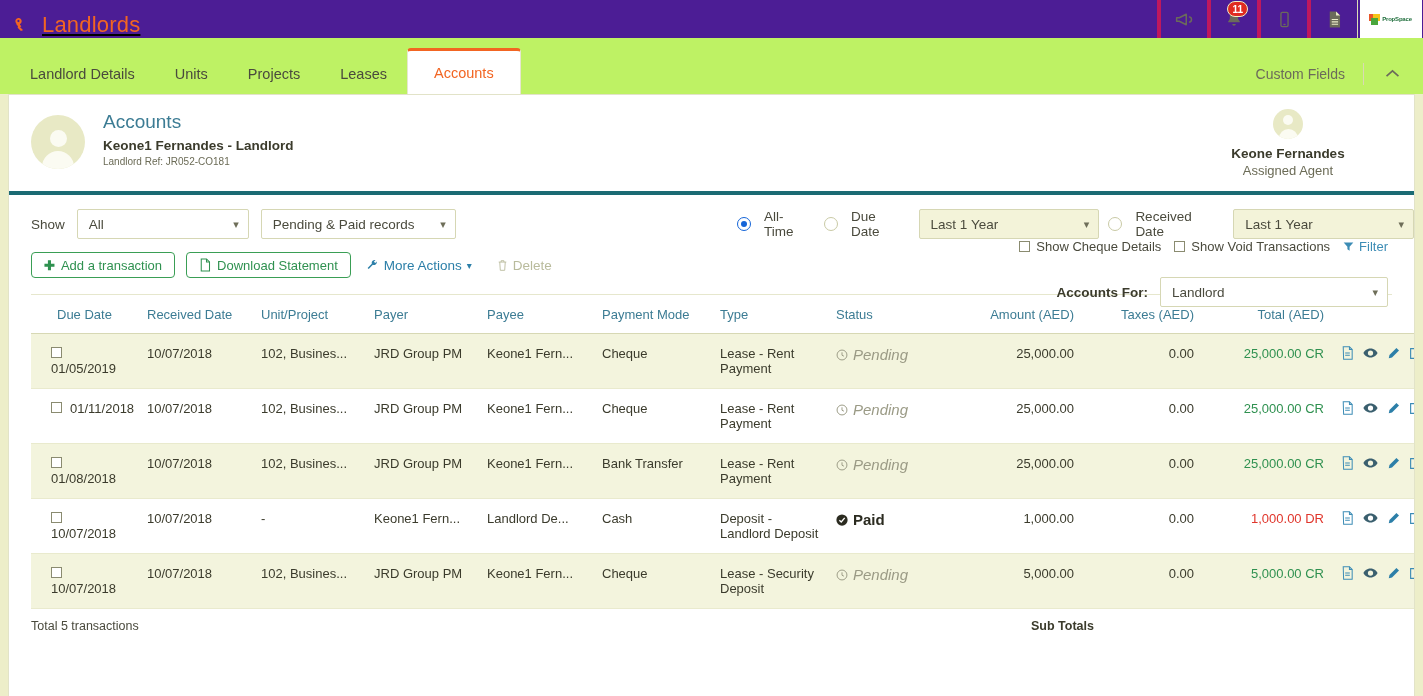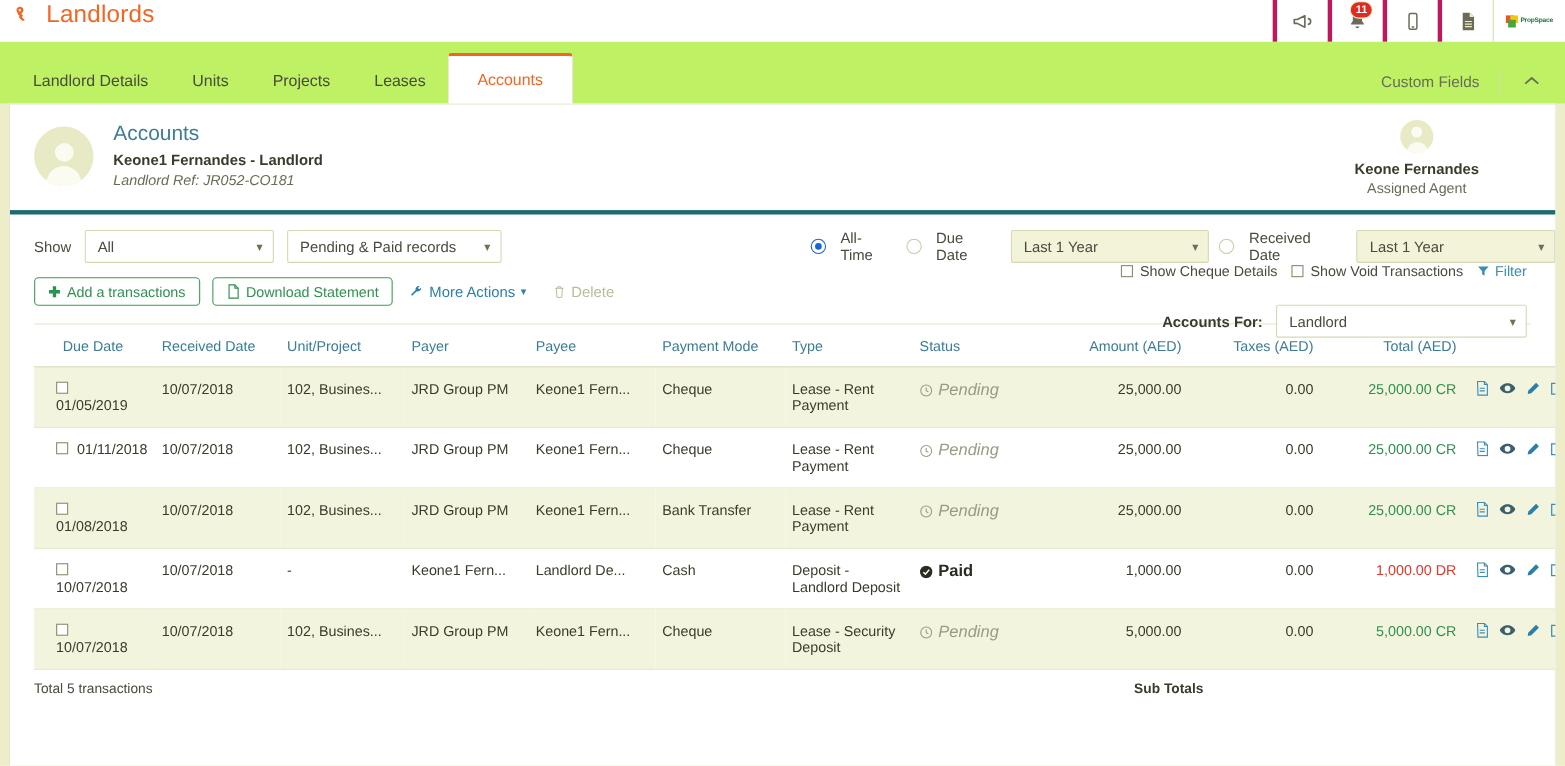--- a/index.html
+++ b/index.html
@@ -5,22 +5,23 @@
   * { box-sizing: border-box; margin:0; padding:0; }
   html,body {
     width:1423px; height:696px;
     font-family:"Liberation Sans", sans-serif;
     background:#edeec9;
     overflow:hidden;
   }
 
   
   .topbar{
-    height:38px; background:#ffffff; display:flex; align-items:flex-start;
+    height:38px; background:#4c1d95; display:flex; align-items:flex-end;
     position:relative;
+    text-decoration:underline;
   }
   .brand{display:flex;align-items:center;gap:9px;padding-left:14px;}
   .brand .key{color:#f26522;font-size:20px;line-height:1;transform:rotate(-45deg);display:inline-block;}
   .brand .title{color:#f26522;font-size:22px;letter-spacing:.2px;}
   .top-icons{position:absolute;right:0;top:0;height:38px;display:flex;align-items:stretch;}
   .ticon{
     width:50px;display:flex;align-items:center;justify-content:center;
     border-left:4px solid #be185d;color:#6b6b5a;position:relative;
   }
   .ticon svg{display:block;}
@@ -70,21 +71,21 @@
   .acct-head{display:flex;align-items:flex-start;padding:16px 22px 0 22px;position:relative;height:96px;}
   .avatar-lg{
     width:54px;height:54px;border-radius:50%;background:#e8e9c5;
     display:flex;align-items:flex-end;justify-content:center;overflow:hidden;flex:none;margin-top:4px;
   }
   .avatar-lg .head{width:17px;height:17px;border-radius:50%;background:#fbfbf2;position:absolute;margin-bottom:22px;}
   .avatar-lg .body{width:32px;height:18px;border-radius:16px 16px 0 0;background:#fbfbf2;}
   .acct-text{margin-left:18px;}
   .acct-title{font-size:19px;color:#3c7c94;font-weight:normal;margin-bottom:5px;}
   .acct-name{font-size:13.5px;color:#3b3b2c;font-weight:bold;margin-bottom:3px;}
-  .acct-ref{font-size:13px;color:#6b6b56;font-style:italic;}
+  .acct-ref{font-size:10px;color:#6b6b56;}
   .agent{
     position:absolute;right:26px;top:14px;text-align:center;width:200px;
   }
   .avatar-sm{
     width:30px;height:30px;border-radius:50%;background:#e8e9c5;margin:0 auto 7px;
     position:relative;overflow:hidden;display:flex;align-items:flex-end;justify-content:center;
   }
   .avatar-sm .head{width:10px;height:10px;border-radius:50%;background:#fbfbf2;position:absolute;top:6px;}
   .avatar-sm .body{width:19px;height:10px;border-radius:10px 10px 0 0;background:#fbfbf2;}
   .agent-name{font-size:13.5px;font-weight:bold;color:#3b3b2c;}
@@ -285,21 +286,21 @@
       <span class="rlabel">Received Date</span>
       <div class="sel w195d disabled">
         <span>Last 1 Year</span>
         <span class="cv">▾</span>
       </div>
     </div>
 
     <div class="row2">
       <div class="btn-g">
         <span style="font-weight:bold;">✚</span>
-        <span>Add a transactions</span>
+        <span>Add a transaction</span>
       </div>
       <div class="btn-g">
         <span style="line-height:0;">
           <svg width="12" height="14" viewBox="0 0 16 18" fill="none" stroke="#2f9150" stroke-width="1.4">
               <path d="M3 1h7l4 4v12H3z"></path>
               <path d="M10 1v4h4"></path>
             </svg>
         </span>
         <span>Download Statement</span>
       </div>

